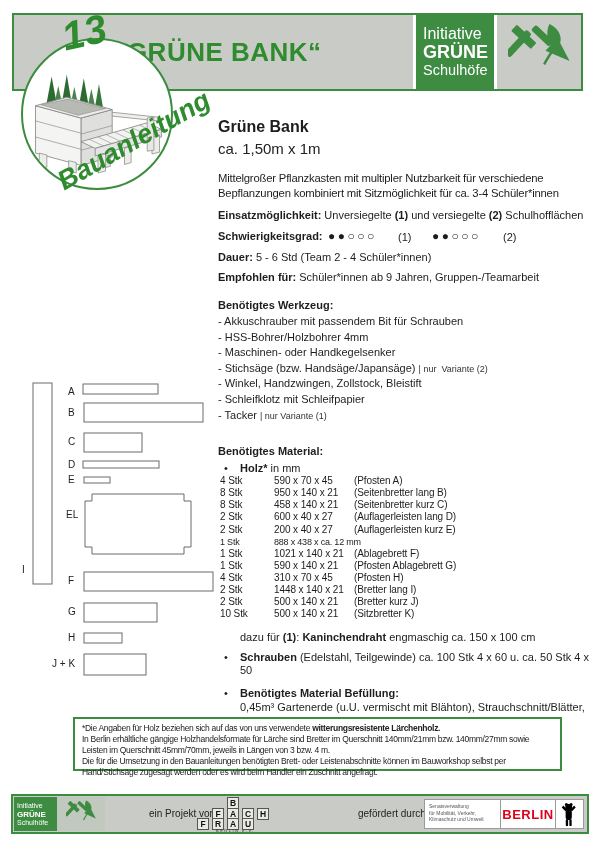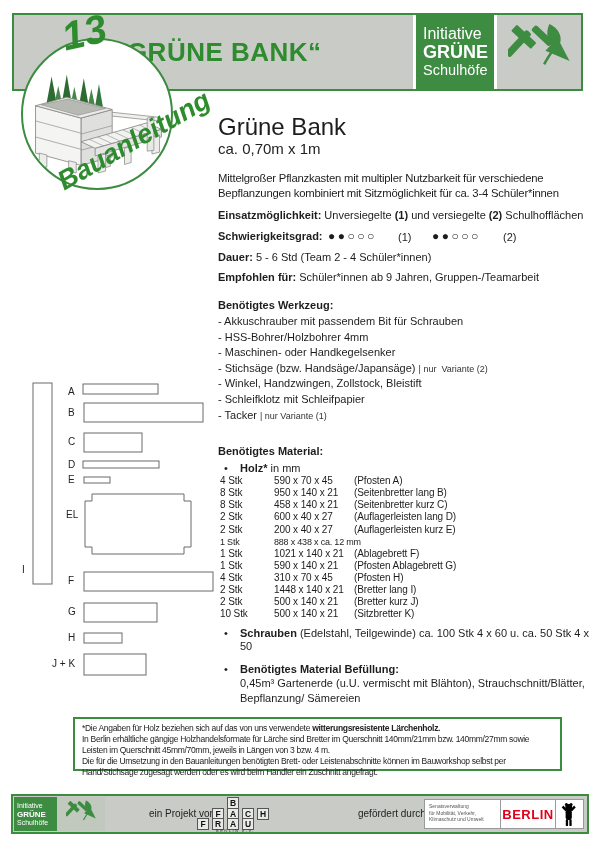--- a/index.html
+++ b/index.html
@@ -24,21 +24,21 @@
   .badge-circle { position:absolute; left:21px; top:38px; width:152px; height:152px; border-radius:50%;
                   background:#fff; border:2px solid #3c8c40; z-index:2; overflow:hidden; }
   .badge-number { position:absolute; left:62px; top:10px; z-index:3; color:#2e8b2e;
                   font-size:40px; font-weight:bold; font-style:italic; transform:rotate(-13deg); }
   .stamp { position:absolute; left:60px; top:168px; z-index:3; color:#2e8b2e;
            font-size:27px; font-weight:bold; font-style:italic; white-space:nowrap;
            transform:rotate(-30deg); transform-origin:0 50%; }
 
   
   .col { position:absolute; left:218px; top:115px; width:378px; }
-  .p-title { font-size:24px; line-height:23px; font-weight:normal; }
+  .p-title { font-size:16px; line-height:23px; font-weight:bold; }
   .p-size  { font-size:15px; line-height:18px; margin-top:2px; color:#222; }
   .p-desc  { margin-top:13px; font-size:11.3px; line-height:14.5px; letter-spacing:-0.2px; white-space:nowrap; }
   .spec { font-size:11px; line-height:14px; }
   .m8{margin-top:8px;} .m7{margin-top:7px;} .m5{margin-top:7px;} .m6{margin-top:6px;}
   b.lb { font-weight:bold; }
   .diff-line { position:relative; height:14px; }
   .dots { position:absolute; font-size:12px; letter-spacing:2.5px; top:0; }
   .dtag { position:absolute; font-size:11px; top:1px; }
   .d1{left:110px;} .t1{left:180px;} .d2{left:214px;} .t2{left:285px;}
   .h-sec { font-size:11px; line-height:14px; font-weight:bold; }
@@ -157,21 +157,21 @@
       <polygon points="103,92 110,90 110,107 103,109" fill="#ececea" stroke="#8a8a88" stroke-width="0.8"></polygon>
       <polygon points="132,80 140,78 140,96 132,98" fill="#ececea" stroke="#8a8a88" stroke-width="0.8"></polygon>
       <polygon points="127,60 134,59 134,94 127,95" fill="#e8e9e6" stroke="#8a8a88" stroke-width="0.8"></polygon>
     </svg>
   </div>
   <div class="badge-number">13</div>
   <div class="stamp">Bauanleitung</div>
 
   <div class="col">
     <div class="p-title">Grüne Bank</div>
-    <div class="p-size">ca. 0,70m x 1m</div>
+    <div class="p-size">ca. 1,50m x 1m</div>
     <div class="p-desc">
       <div>Mittelgroßer Pflanzkasten mit multipler Nutzbarkeit für verschiedene</div>
       <div>Bepflanzungen kombiniert mit Sitzmöglichkeit für ca. 3-4 Schüler*innen</div>
     </div>
 
     <div class="spec m8"><b class="lb">Einsatzmöglichkeit:</b><span> Unversiegelte </span><b class="lb">(1)</b><span> und versiegelte </span><b class="lb">(2)</b><span> Schulhofflächen</span></div>
 
     <div class="spec m7 diff-line">
       <b class="lb">Schwierigkeitsgrad:</b>
       <span class="dots d1">●●○○○</span>
@@ -252,20 +252,21 @@
           <span class="dims">500 x 140 x 21</span>
           <span class="nm">(Bretter kurz J)</span>
         </div>
       <div class="mrow">
           <span class="qty">10 Stk</span>
           <span class="dims">500 x 140 x 21</span>
           <span class="nm">(Sitzbretter K)</span>
         </div>
     </div>
 
+    <div class="dazu"><span>dazu für </span><b class="lb">(1)</b><span>: </span><b class="lb">Kaninchendraht</b><span> engmaschig ca. 150 x 100 cm</span></div>
 
     <div class="screws bullet-line"><span class="bu">•</span><b class="lb">Schrauben</b><span> (Edelstahl, Teilgewinde) ca. 100 Stk 4 x 60 u. ca. 50 Stk 4 x 50</span></div>
 
     <div class="h-bef bullet-line"><span class="bu">•</span><b class="lb">Benötigtes Material Befüllung:</b></div>
     <div class="fill-text">
       <div>0,45m³ Gartenerde (u.U. vermischt mit Blähton), Strauchschnitt/Blätter,</div>
       <div>Bepflanzung/ Sämereien</div>
     </div>
   </div>
 

